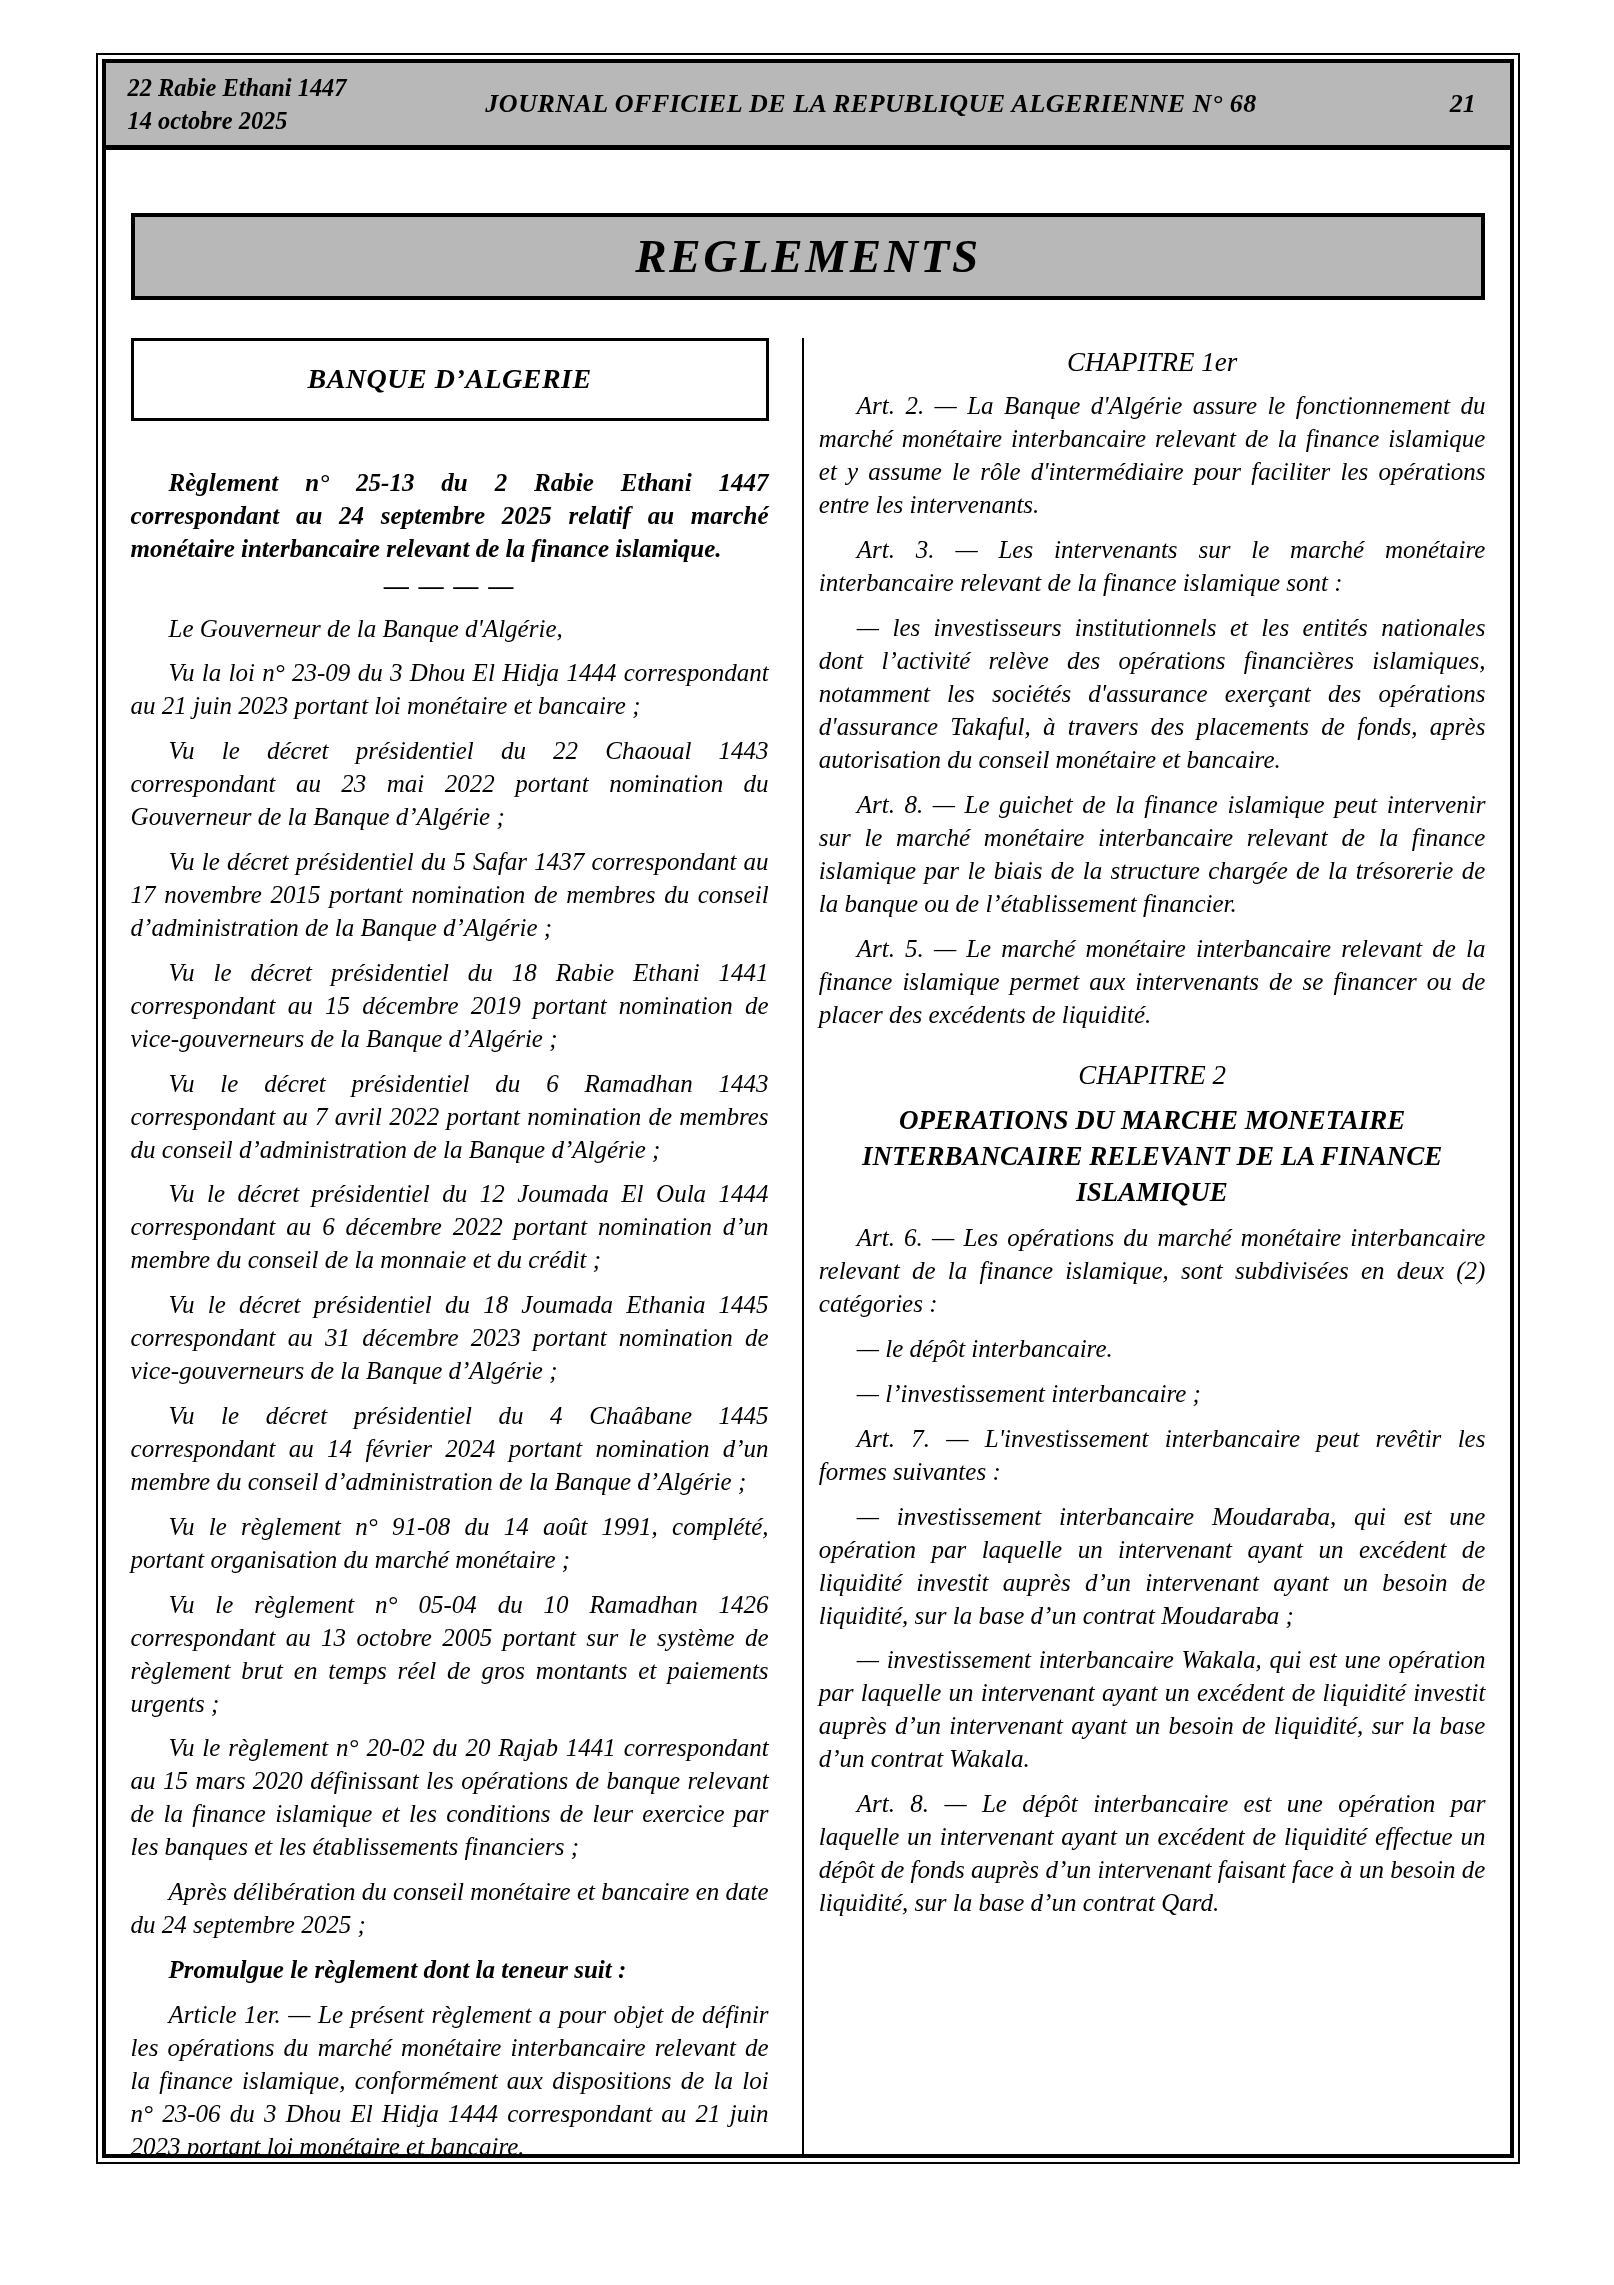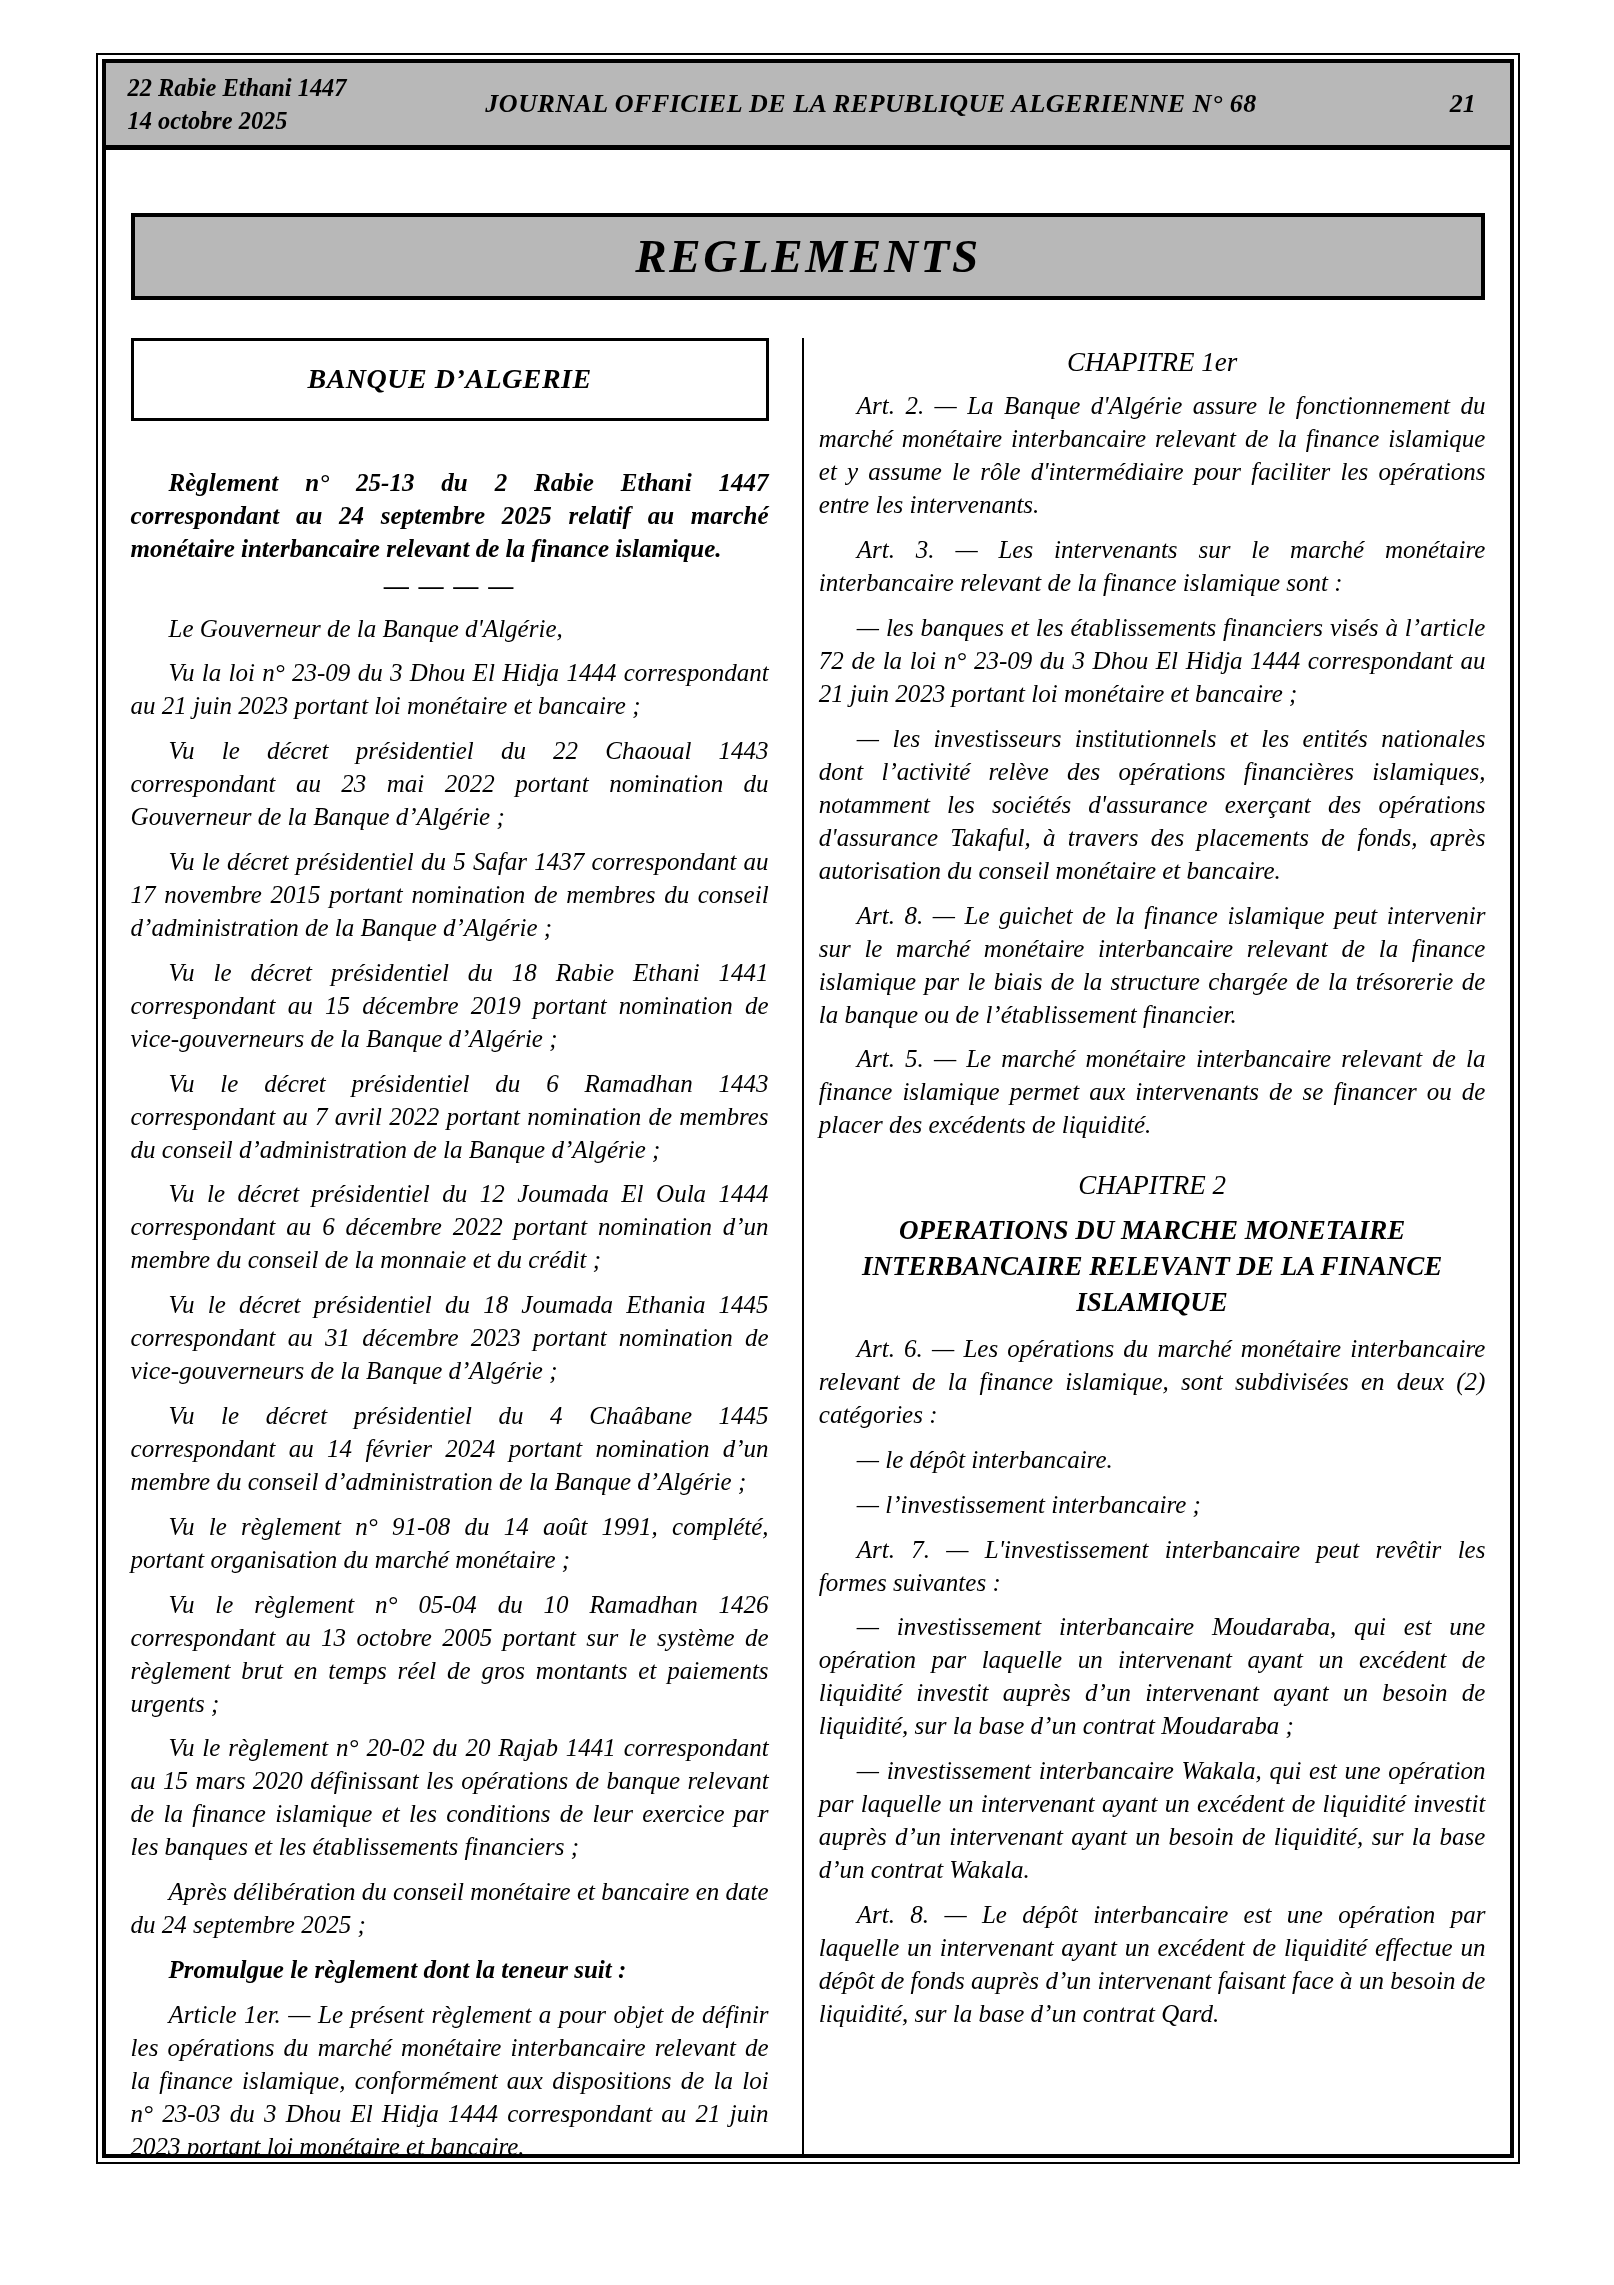--- a/index.html
+++ b/index.html
@@ -119,30 +119,29 @@
             <p class="body-par">Vu le décret présidentiel du 18 Rabie Ethani 1441 correspondant au 15 décembre 2019 portant nomination de vice-gouverneurs de la Banque d’Algérie ;</p>
             <p class="body-par">Vu le décret présidentiel du 6 Ramadhan 1443 correspondant au 7 avril 2022 portant nomination de membres du conseil d’administration de la Banque d’Algérie ;</p>
             <p class="body-par">Vu le décret présidentiel du 12 Joumada El Oula 1444 correspondant au 6 décembre 2022 portant nomination d’un membre du conseil de la monnaie et du crédit ;</p>
             <p class="body-par">Vu le décret présidentiel du 18 Joumada Ethania 1445 correspondant au 31 décembre 2023 portant nomination de vice-gouverneurs de la Banque d’Algérie ;</p>
             <p class="body-par">Vu le décret présidentiel du 4 Chaâbane 1445 correspondant au 14 février 2024 portant nomination d’un membre du conseil d’administration de la Banque d’Algérie ;</p>
             <p class="body-par">Vu le règlement n° 91-08 du 14 août 1991, complété, portant organisation du marché monétaire ;</p>
             <p class="body-par">Vu le règlement n° 05-04 du 10 Ramadhan 1426 correspondant au 13 octobre 2005 portant sur le système de règlement brut en temps réel de gros montants et paiements urgents ;</p>
             <p class="body-par">Vu le règlement n° 20-02 du 20 Rajab 1441 correspondant au 15 mars 2020 définissant les opérations de banque relevant de la finance islamique et les conditions de leur exercice par les banques et les établissements financiers ;</p>
             <p class="body-par">Après délibération du conseil monétaire et bancaire en date du 24 septembre 2025 ;</p>
             <p class="body-par bold gap-lg">Promulgue le règlement dont la teneur suit :</p>
-            <p class="body-par gap-lg">Article 1er. — Le présent règlement a pour objet de définir les opérations du marché monétaire interbancaire relevant de la finance islamique, conformément aux dispositions de la loi n° 23-03 du 3 Dhou El Hidja 1444 correspondant au 21 juin 2023 portant loi monétaire et bancaire.</p>
+            <p class="body-par gap-lg">Article 1er. — Le présent règlement a pour objet de définir les opérations du marché monétaire interbancaire relevant de la finance islamique, conformément aux dispositions de la loi n° 23-06 du 3 Dhou El Hidja 1444 correspondant au 21 juin 2023 portant loi monétaire et bancaire.</p>
           </div>
 
           <div class="divider"></div>
 
           <div class="col-right">
             <div class="chap-label">CHAPITRE 1er</div>
             <p class="body-par mt-art2">Art. 2. — La Banque d'Algérie assure le fonctionnement du marché monétaire interbancaire relevant de la finance islamique et y assume le rôle d'intermédiaire pour faciliter les opérations entre les intervenants.</p>
             <p class="body-par">Art. 3. — Les intervenants sur le marché monétaire interbancaire relevant de la finance islamique sont :</p>
-            <p class="body-par">— les banques et les établissements financiers visés à l’article 72 de la loi n° 23-09 du 3 Dhou El Hidja 1444 correspondant au 21 juin 2023 portant loi monétaire et bancaire ;</p>
             <p class="body-par">— les investisseurs institutionnels et les entités nationales dont l’activité relève des opérations financières islamiques, notamment les sociétés d'assurance exerçant des opérations d'assurance Takaful, à travers des placements de fonds, après autorisation du conseil monétaire et bancaire.</p>
             <p class="body-par">Art. 8. — Le guichet de la finance islamique peut intervenir sur le marché monétaire interbancaire relevant de la finance islamique par le biais de la structure chargée de la trésorerie de la banque ou de l’établissement financier.</p>
             <p class="body-par">Art. 5. — Le marché monétaire interbancaire relevant de la finance islamique permet aux intervenants de se financer ou de placer des excédents de liquidité.</p>
             <div class="chap-label mt-chap2">CHAPITRE 2</div>
             <div class="chap-title">OPERATIONS DU MARCHE MONETAIRE INTERBANCAIRE RELEVANT DE LA FINANCE ISLAMIQUE</div>
             <p class="body-par mt-art6">Art. 6. — Les opérations du marché monétaire interbancaire relevant de la finance islamique, sont subdivisées en deux (2) catégories :</p>
             <p class="body-par mt-item">— le dépôt interbancaire.</p>
             <p class="body-par mt-item">— l’investissement interbancaire ;</p>
             <p class="body-par mt-art7">Art. 7. — L'investissement interbancaire peut revêtir les formes suivantes :</p>
             <p class="body-par">— investissement interbancaire Moudaraba, qui est une opération par laquelle un intervenant ayant un excédent de liquidité investit auprès d’un intervenant ayant un besoin de liquidité, sur la base d’un contrat Moudaraba ;</p>

